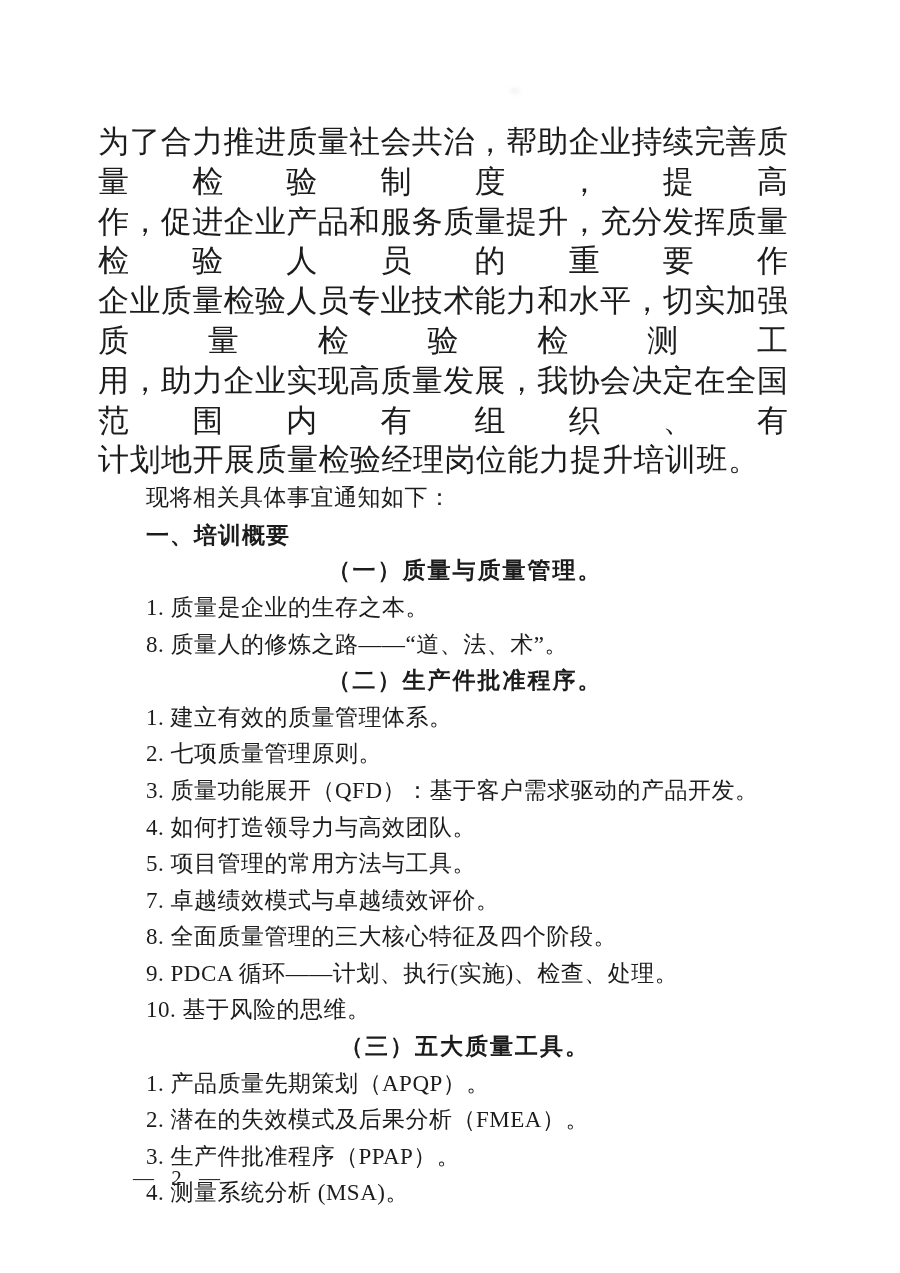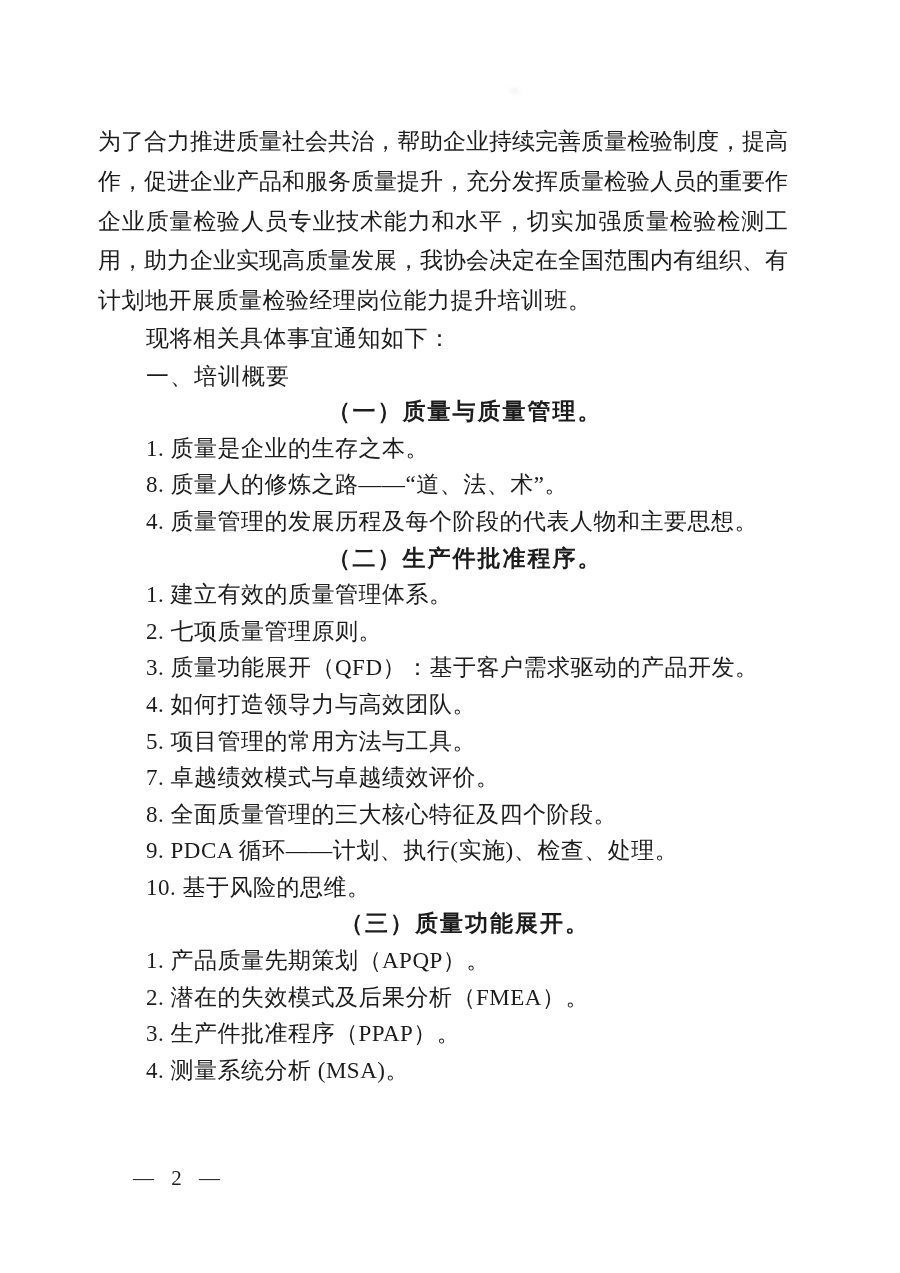--- a/index.html
+++ b/index.html
@@ -18,21 +18,21 @@
     font-family: "Liberation Serif", "DejaVu Serif", serif;
   }
   .content {
     position: absolute;
     left: 98px;
     top: 122px;
     width: 690px;
   }
   
   .intro-line {
-    font-size: 23px;
+    font-size: 31px;
     line-height: 39.8px;
     white-space: nowrap;
     letter-spacing: 0.5px;
   }
   .intro-line.jline {
     white-space: normal;
     text-align: justify;
     text-align-last: justify;
     letter-spacing: 0;
   }
@@ -43,21 +43,21 @@
     letter-spacing: 0.5px;
     white-space: nowrap;
   }
   .indent {
     padding-left: 48px;
   }
   .indent-sub {
     padding-left: 44px;
   }
   .h-main {
-    font-weight: 400;
+    font-weight: 700;
     letter-spacing: 1px;
     font-family: "Liberation Sans", "DejaVu Sans", sans-serif;
   }
   .h-sub {
     font-weight: 700;
     letter-spacing: 2px;
     text-align: center;
   }
   .page-footer {
     position: absolute;
@@ -94,34 +94,33 @@
     <div class="intro-line jline">用，助力企业实现高质量发展，我协会决定在全国范围内有组织、有</div>
     <div class="intro-line">计划地开展质量检验经理岗位能力提升培训班。</div>
 
     <div class="line indent">现将相关具体事宜通知如下：</div>
 
     <div class="line indent h-main">一、培训概要</div>
 
     <div class="line indent-sub h-sub">（一）质量与质量管理。</div>
     <div class="line indent">1. 质量是企业的生存之本。</div>
     <div class="line indent">8. 质量人的修炼之路——“道、法、术”。</div>
-    <div class="line indent">4. 质量管理的发展历程及每个阶段的代表人物和主要思想。</div>
 
     <div class="line indent-sub h-sub">（二）生产件批准程序。</div>
     <div class="line indent">1. 建立有效的质量管理体系。</div>
     <div class="line indent">2. 七项质量管理原则。</div>
     <div class="line indent">3. 质量功能展开（QFD）：基于客户需求驱动的产品开发。</div>
     <div class="line indent">4. 如何打造领导力与高效团队。</div>
     <div class="line indent">5. 项目管理的常用方法与工具。</div>
     <div class="line indent">7. 卓越绩效模式与卓越绩效评价。</div>
     <div class="line indent">8. 全面质量管理的三大核心特征及四个阶段。</div>
     <div class="line indent">9. PDCA 循环——计划、执行(实施)、检查、处理。</div>
     <div class="line indent">10. 基于风险的思维。</div>
 
-    <div class="line indent-sub h-sub">（三）质量功能展开。</div>
+    <div class="line indent-sub h-sub">（三）五大质量工具。</div>
     <div class="line indent">1. 产品质量先期策划（APQP）。</div>
     <div class="line indent">2. 潜在的失效模式及后果分析（FMEA）。</div>
     <div class="line indent">3. 生产件批准程序（PPAP）。</div>
     <div class="line indent">4. 测量系统分析 (MSA)。</div>
   </div>
 
   <div class="page-footer">— 2 —</div>
 </div>
 
 </body></html>

